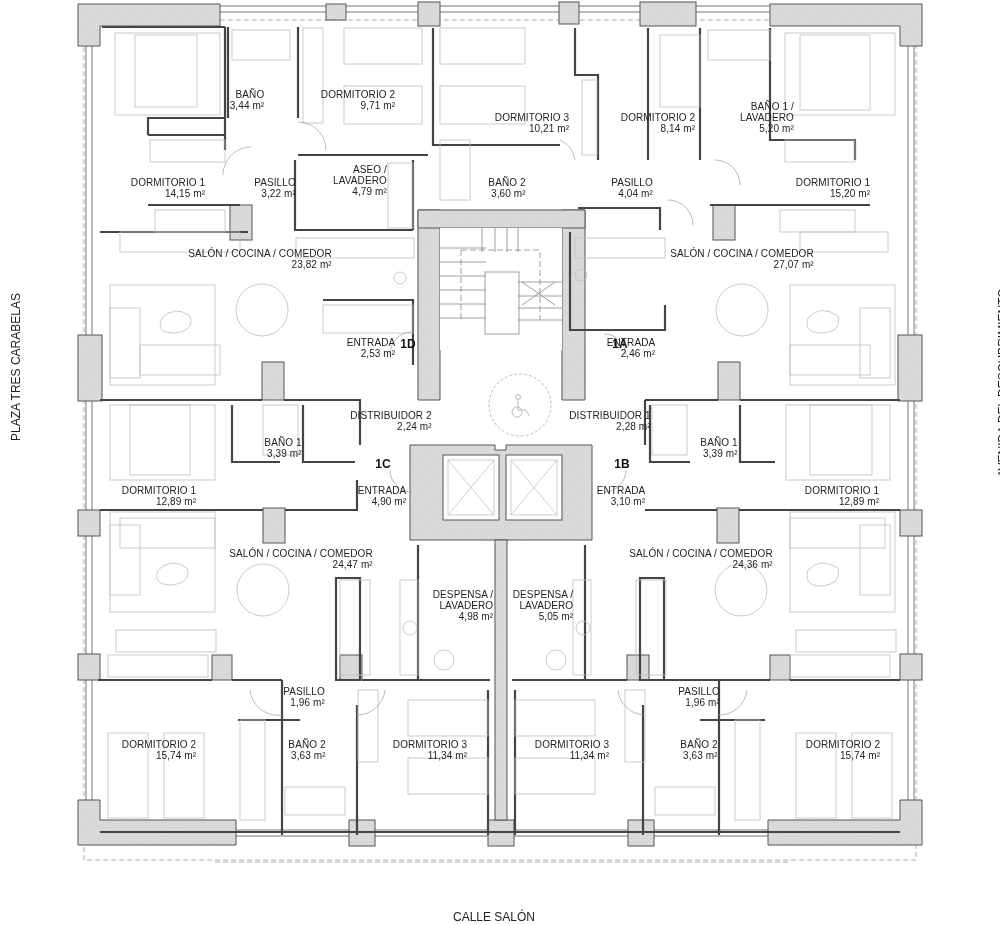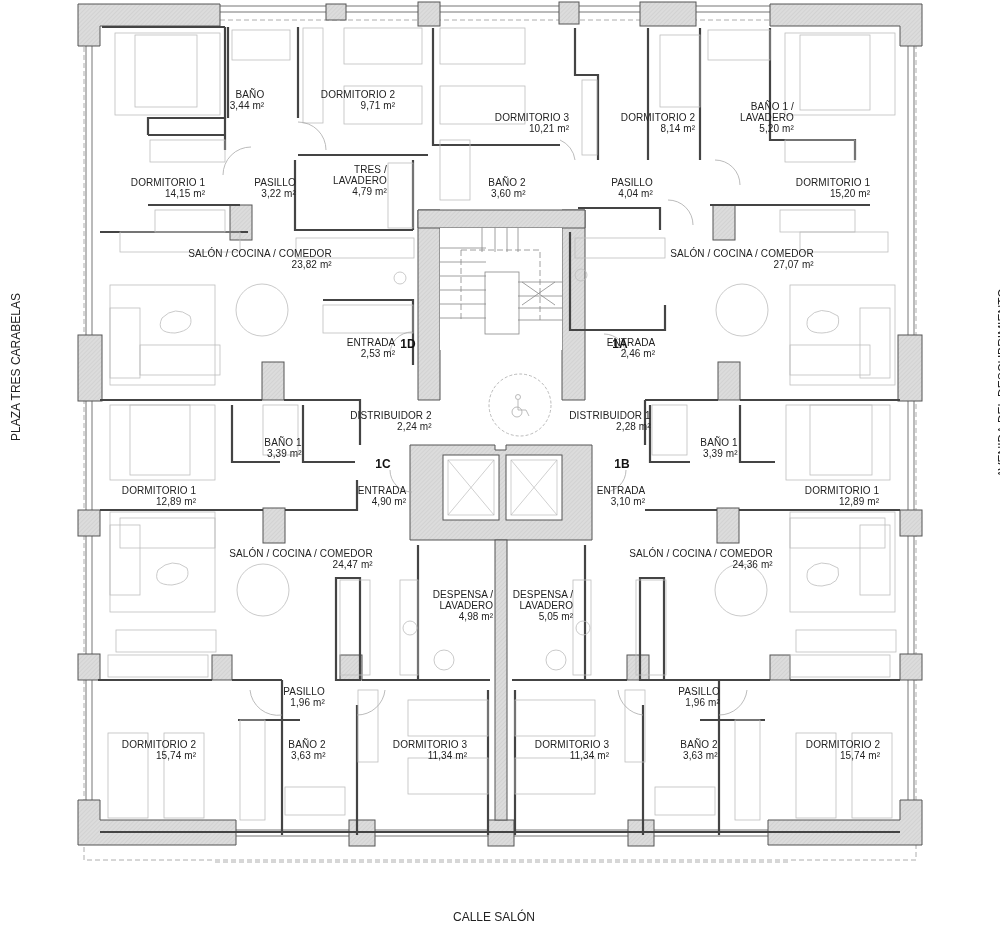--- a/index.html
+++ b/index.html
@@ -294,21 +294,21 @@
 
 <div class="unit-tag" style="left:408px;top:344px;">1D</div>
 <div class="unit-tag" style="left:620px;top:344px;">1A</div>
 <div class="unit-tag" style="left:383px;top:464px;">1C</div>
 <div class="unit-tag" style="left:622px;top:464px;">1B</div>
 
 <div class="room-label" style="left:247px;top:89px;"><span>BAÑO</span><span class="area">3,44 m²</span></div>
 <div class="room-label" style="left:358px;top:89px;"><span>DORMITORIO 2</span><span class="area">9,71 m²</span></div>
 <div class="room-label" style="left:168px;top:177px;"><span>DORMITORIO 1</span><span class="area">14,15 m²</span></div>
 <div class="room-label" style="left:275px;top:177px;"><span>PASILLO</span><span class="area">3,22 m²</span></div>
-<div class="room-label" style="left:360px;top:164px;"><span>TRES /</span><span class="area">LAVADERO</span><span class="area">4,79 m²</span></div>
+<div class="room-label" style="left:360px;top:164px;"><span>ASEO /</span><span class="area">LAVADERO</span><span class="area">4,79 m²</span></div>
 
 <div class="room-label" style="left:532px;top:112px;"><span>DORMITORIO 3</span><span class="area">10,21 m²</span></div>
 <div class="room-label" style="left:658px;top:112px;"><span>DORMITORIO 2</span><span class="area">8,14 m²</span></div>
 <div class="room-label" style="left:767px;top:101px;"><span>BAÑO 1 /</span><span class="area">LAVADERO</span><span class="area">5,20 m²</span></div>
 <div class="room-label" style="left:507px;top:177px;"><span>BAÑO 2</span><span class="area">3,60 m²</span></div>
 <div class="room-label" style="left:632px;top:177px;"><span>PASILLO</span><span class="area">4,04 m²</span></div>
 <div class="room-label" style="left:833px;top:177px;"><span>DORMITORIO 1</span><span class="area">15,20 m²</span></div>
 
 <div class="room-label" style="left:260px;top:248px;"><span>SALÓN / COCINA / COMEDOR</span><span class="area">23,82 m²</span></div>
 <div class="room-label" style="left:742px;top:248px;"><span>SALÓN / COCINA / COMEDOR</span><span class="area">27,07 m²</span></div>

